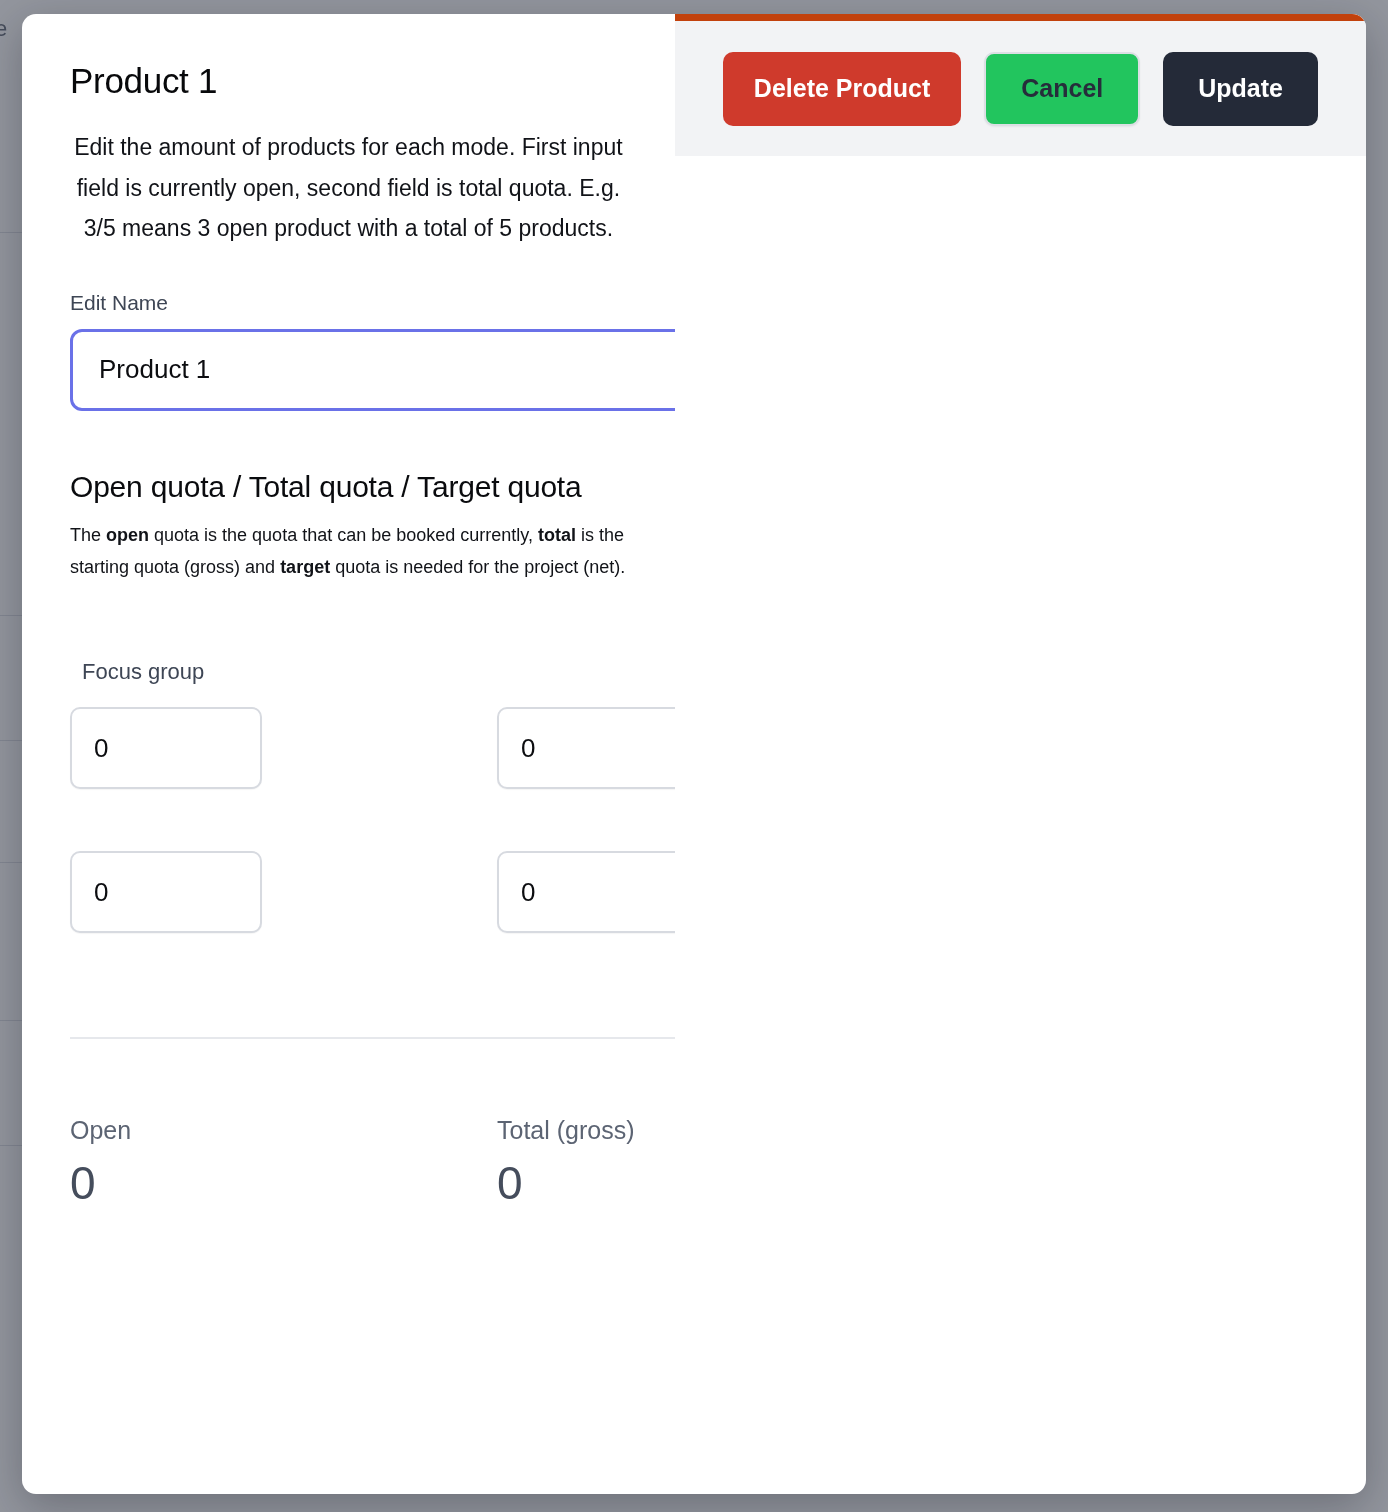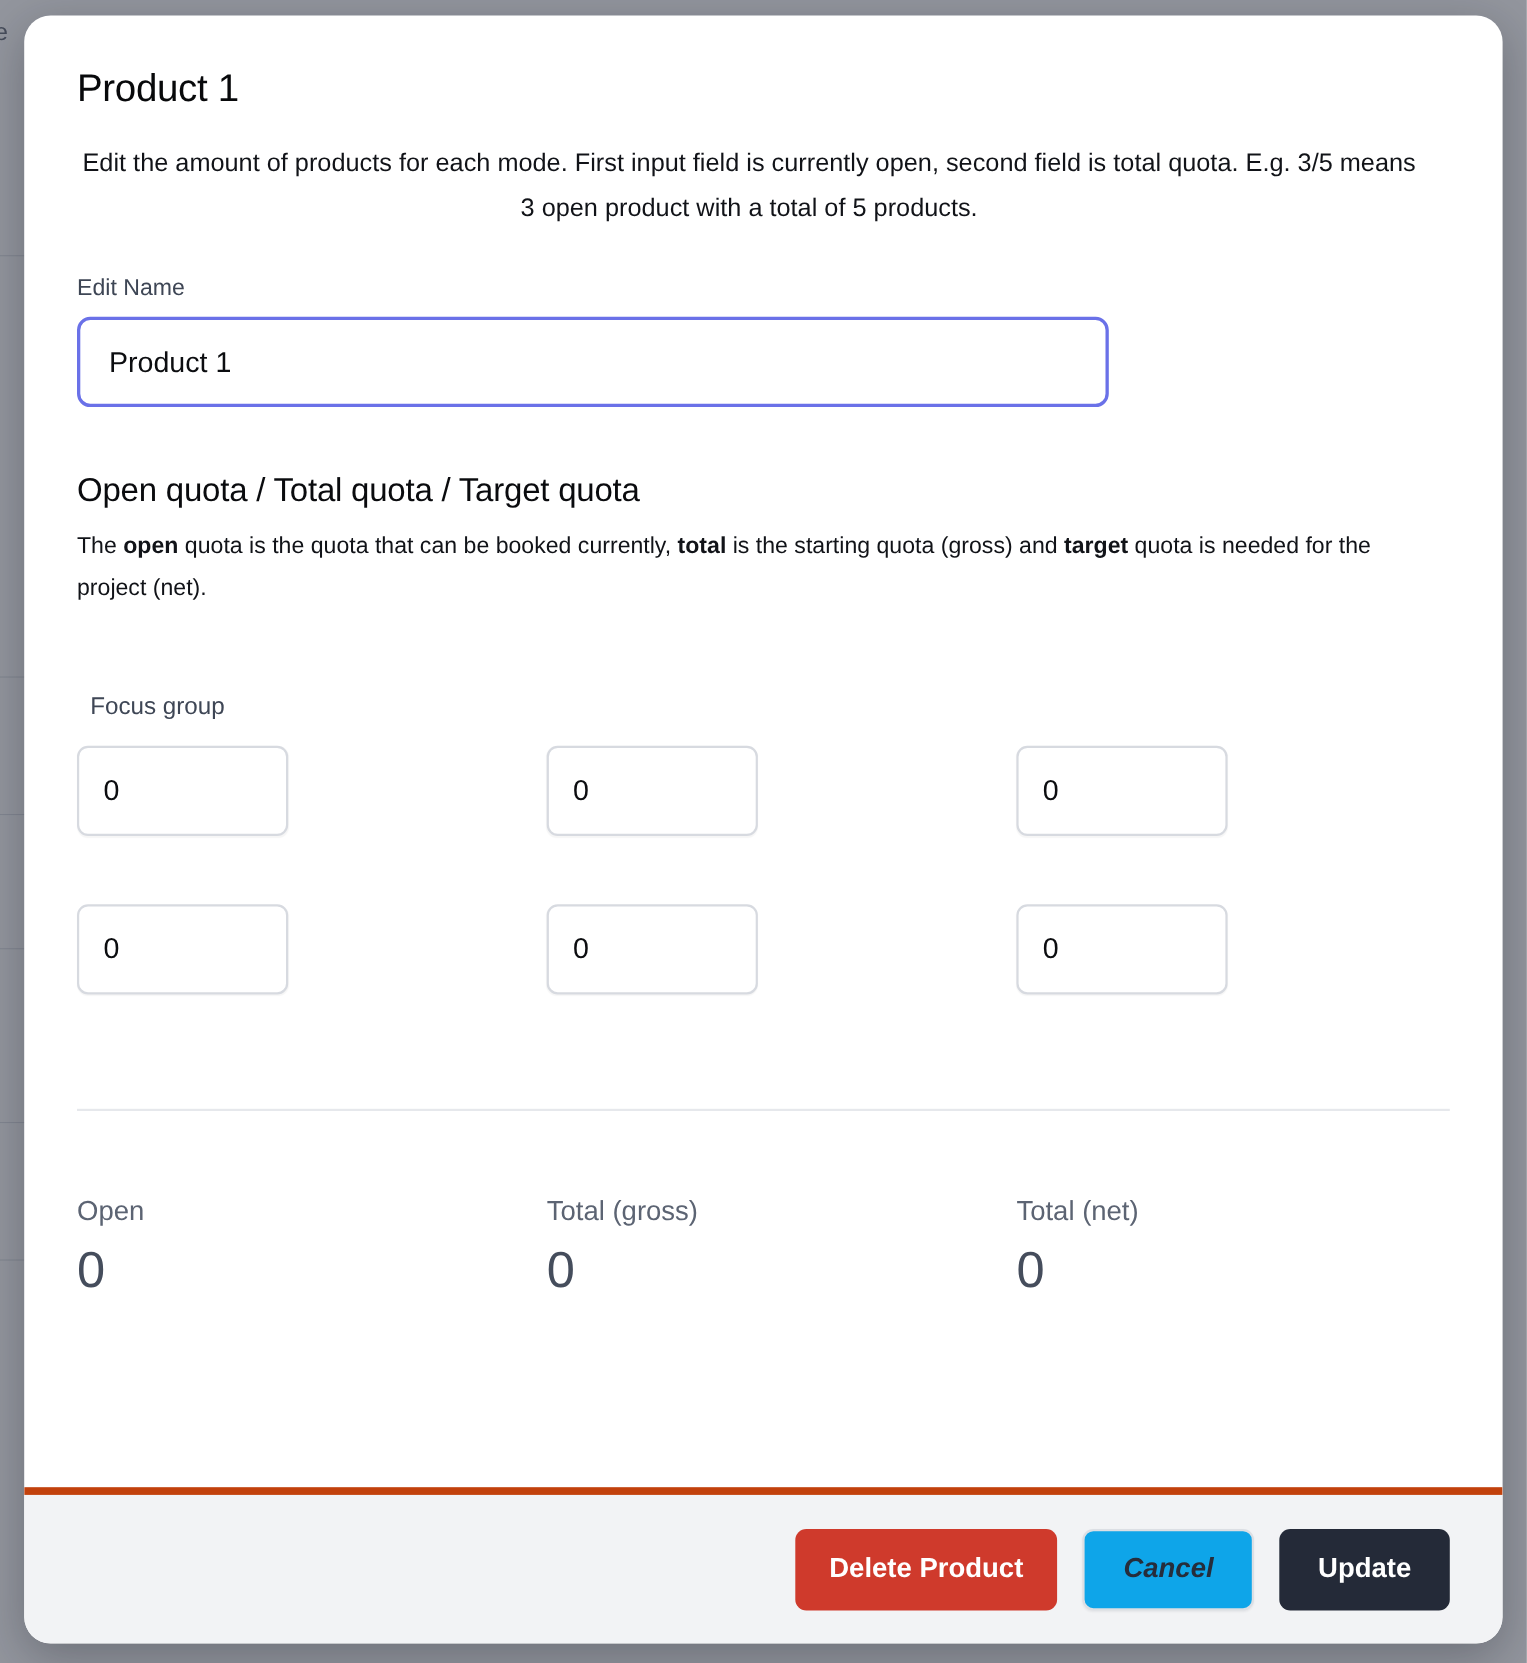--- a/index.html
+++ b/index.html
@@ -52,25 +52,25 @@
   }
 
   
   #modal {
     position: absolute;
     left: 22px;
     top: 14px;
     width: 1344px;
     height: 1480px;
     background: #ffffff;
-    border-radius: 24px;
+    border-radius: 14px;
     box-shadow: 0 12px 44px rgba(20, 24, 33, 0.30);
     overflow: hidden;
     display: flex;
-    flex-direction: column;
+    flex-direction: row;
   }
 
   .modal-body {
     flex: 1 1 auto;
     padding: 46px 48px 0 48px;
     box-sizing: border-box;
     overflow: hidden;
   }
 
   .modal-title {
@@ -120,21 +120,21 @@
     margin: 58px 0 0 0;
     font-size: 30px;
     font-weight: 500;
     letter-spacing: -0.2px;
     color: #0a0b0e;
     line-height: 1.2;
   }
 
   .section-desc {
     margin: 14px 0 0 0;
-    font-size: 21px;
+    font-size: 18px;
     line-height: 1.78;
     color: #111318;
     max-width: 1225px;
   }
   .section-desc b { font-weight: bold; }
 
   .mode-label {
     margin: 12px;
     font-size: 22px;
     font-weight: 500;
@@ -222,26 +222,25 @@
     justify-content: center;
     box-sizing: border-box;
     white-space: nowrap;
   }
   .btn-delete {
     background: #cf3a2c;
     color: #ffffff;
     padding: 0 31px;
   }
   .btn-cancel {
-    background: #0ea5e9;
+    background: #22c55e;
     color: #262d3b;
     border: 2px solid #dcdfe4;
     padding: 0 35px;
     box-shadow: 0 1px 2px rgba(16, 20, 28, 0.06);
-    font-style: italic;
   }
   .btn-update {
     background: #242a38;
     color: #ffffff;
     padding: 0 35px;
     text-align: center;
   }
 </style>
 </head>
 <body>

